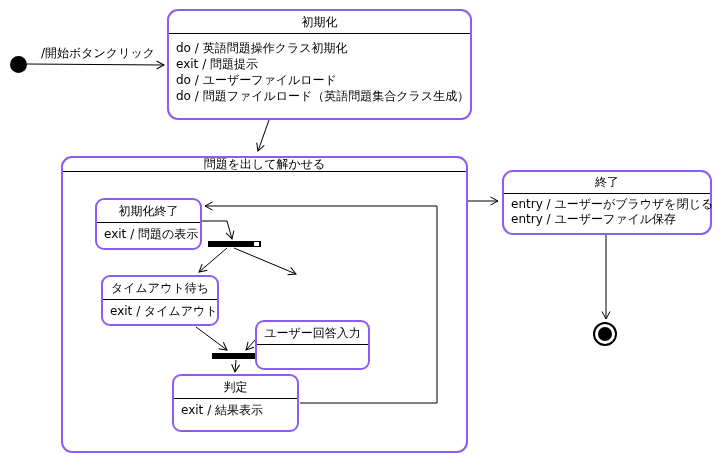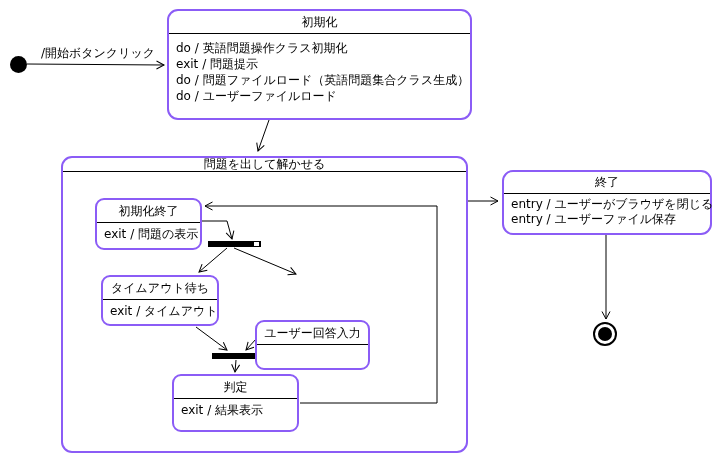--- a/index.html
+++ b/index.html
@@ -125,22 +125,22 @@
 </head>
 <body>
 
 <div id="canvas">
 
   <div class="state big" id="st-init">
     <div class="state-title">初期化</div>
     <div class="state-body wide">
       <div>do / 英語問題操作クラス初期化</div>
       <div>exit / 問題提示</div>
+      <div>do / ユーザーファイルロード</div>
       <div>do / 問題ファイルロード（英語問題集合クラス生成）</div>
-      <div>do / ユーザーファイルロード</div>
     </div>
   </div>
 
   <div class="state big" id="st-quiz">
     <div class="state-title">問題を出して解かせる</div>
   </div>
 
   <div class="state big" id="st-end">
     <div class="state-title">終了</div>
     <div class="state-body">

